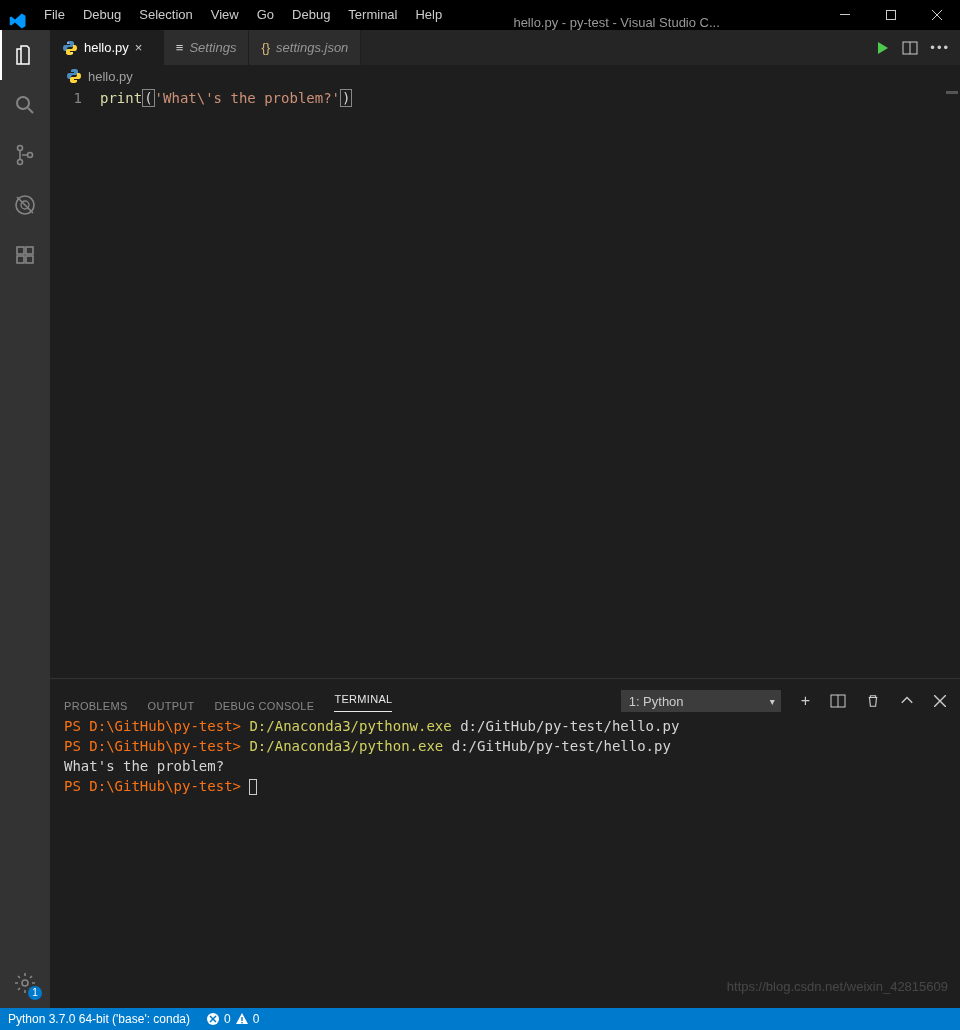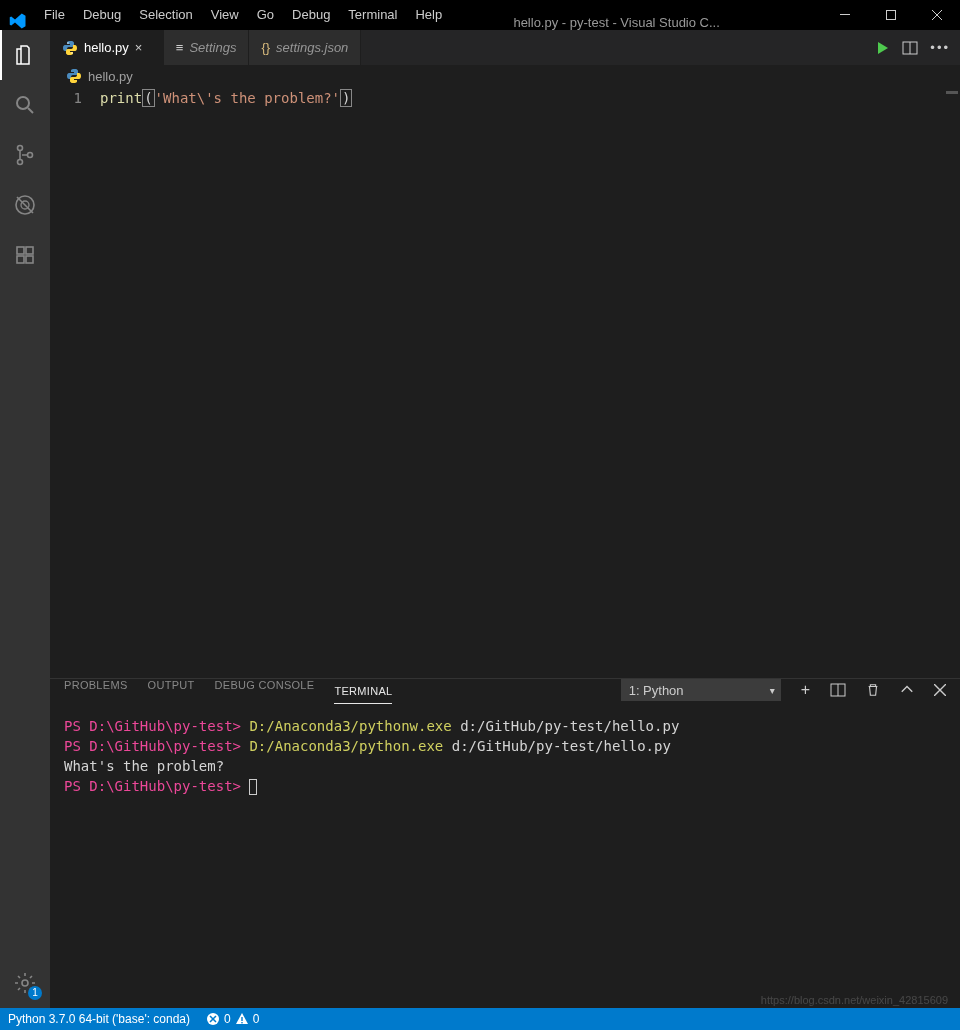--- a/index.html
+++ b/index.html
@@ -144,21 +144,21 @@
 .panel {
   height:330px;
   background:#1e1e1e;
   border-top:1px solid #333;
   display:flex;
   flex-direction:column;
 }
 .panel-tabs {
   height:33px;
   display:flex;
-  align-items:flex-start;
+  align-items:flex-end;
   padding:0 14px;
   gap:20px;
   font-size:11px;
 }
 .panel-tab { color:#888; letter-spacing:0.3px; }
 .panel-tab.active { color:#e7e7e7; border-bottom:1px solid #e7e7e7; padding-bottom:6px; margin-top:6px; }
 .panel-right {
   margin-left:auto;
   display:flex; align-items:center; gap:20px;
   color:#ccc;
@@ -177,39 +177,39 @@
 .terminal {
   flex:1;
   font-family: Consolas, monospace;
   font-size:14px;
   padding:4px 14px;
   color:#d4d4d4;
   line-height:20px;
   white-space:pre;
   overflow:hidden;
 }
-.terminal .ps { color:#ec4899; }
+.terminal .ps { color:#f97316; }
 .terminal .exe { color:#d0d060; }
 .terminal .arg { color:#d4d4d4; }
 .terminal .cur { display:inline-block; width:8px; height:16px; border:1px solid #ccc; vertical-align:middle; }
 .statusbar {
   height:22px;
   background:#007acc;
   color:#fff;
   display:flex;
   align-items:center;
   font-size:12px;
 }
 .statusbar .sb-item { padding:0 8px; display:flex; align-items:center; gap:4px; line-height:22px; }
 .statusbar .sb-right { margin-left:auto; display:flex; }
 .watermark {
   position:fixed;
-  right:12px; bottom:24px;
+  right:12px; bottom:36px;
   color:rgba(255,255,255,0.18);
-  font-size:11px;
+  font-size:13px;
   font-family:sans-serif;
 }
 svg { display:block; }
 .py-icon { width:16px; height:16px; }
 </style>
 </head>
 <body>
 
 <div class="titlebar">
   <div class="logo">

